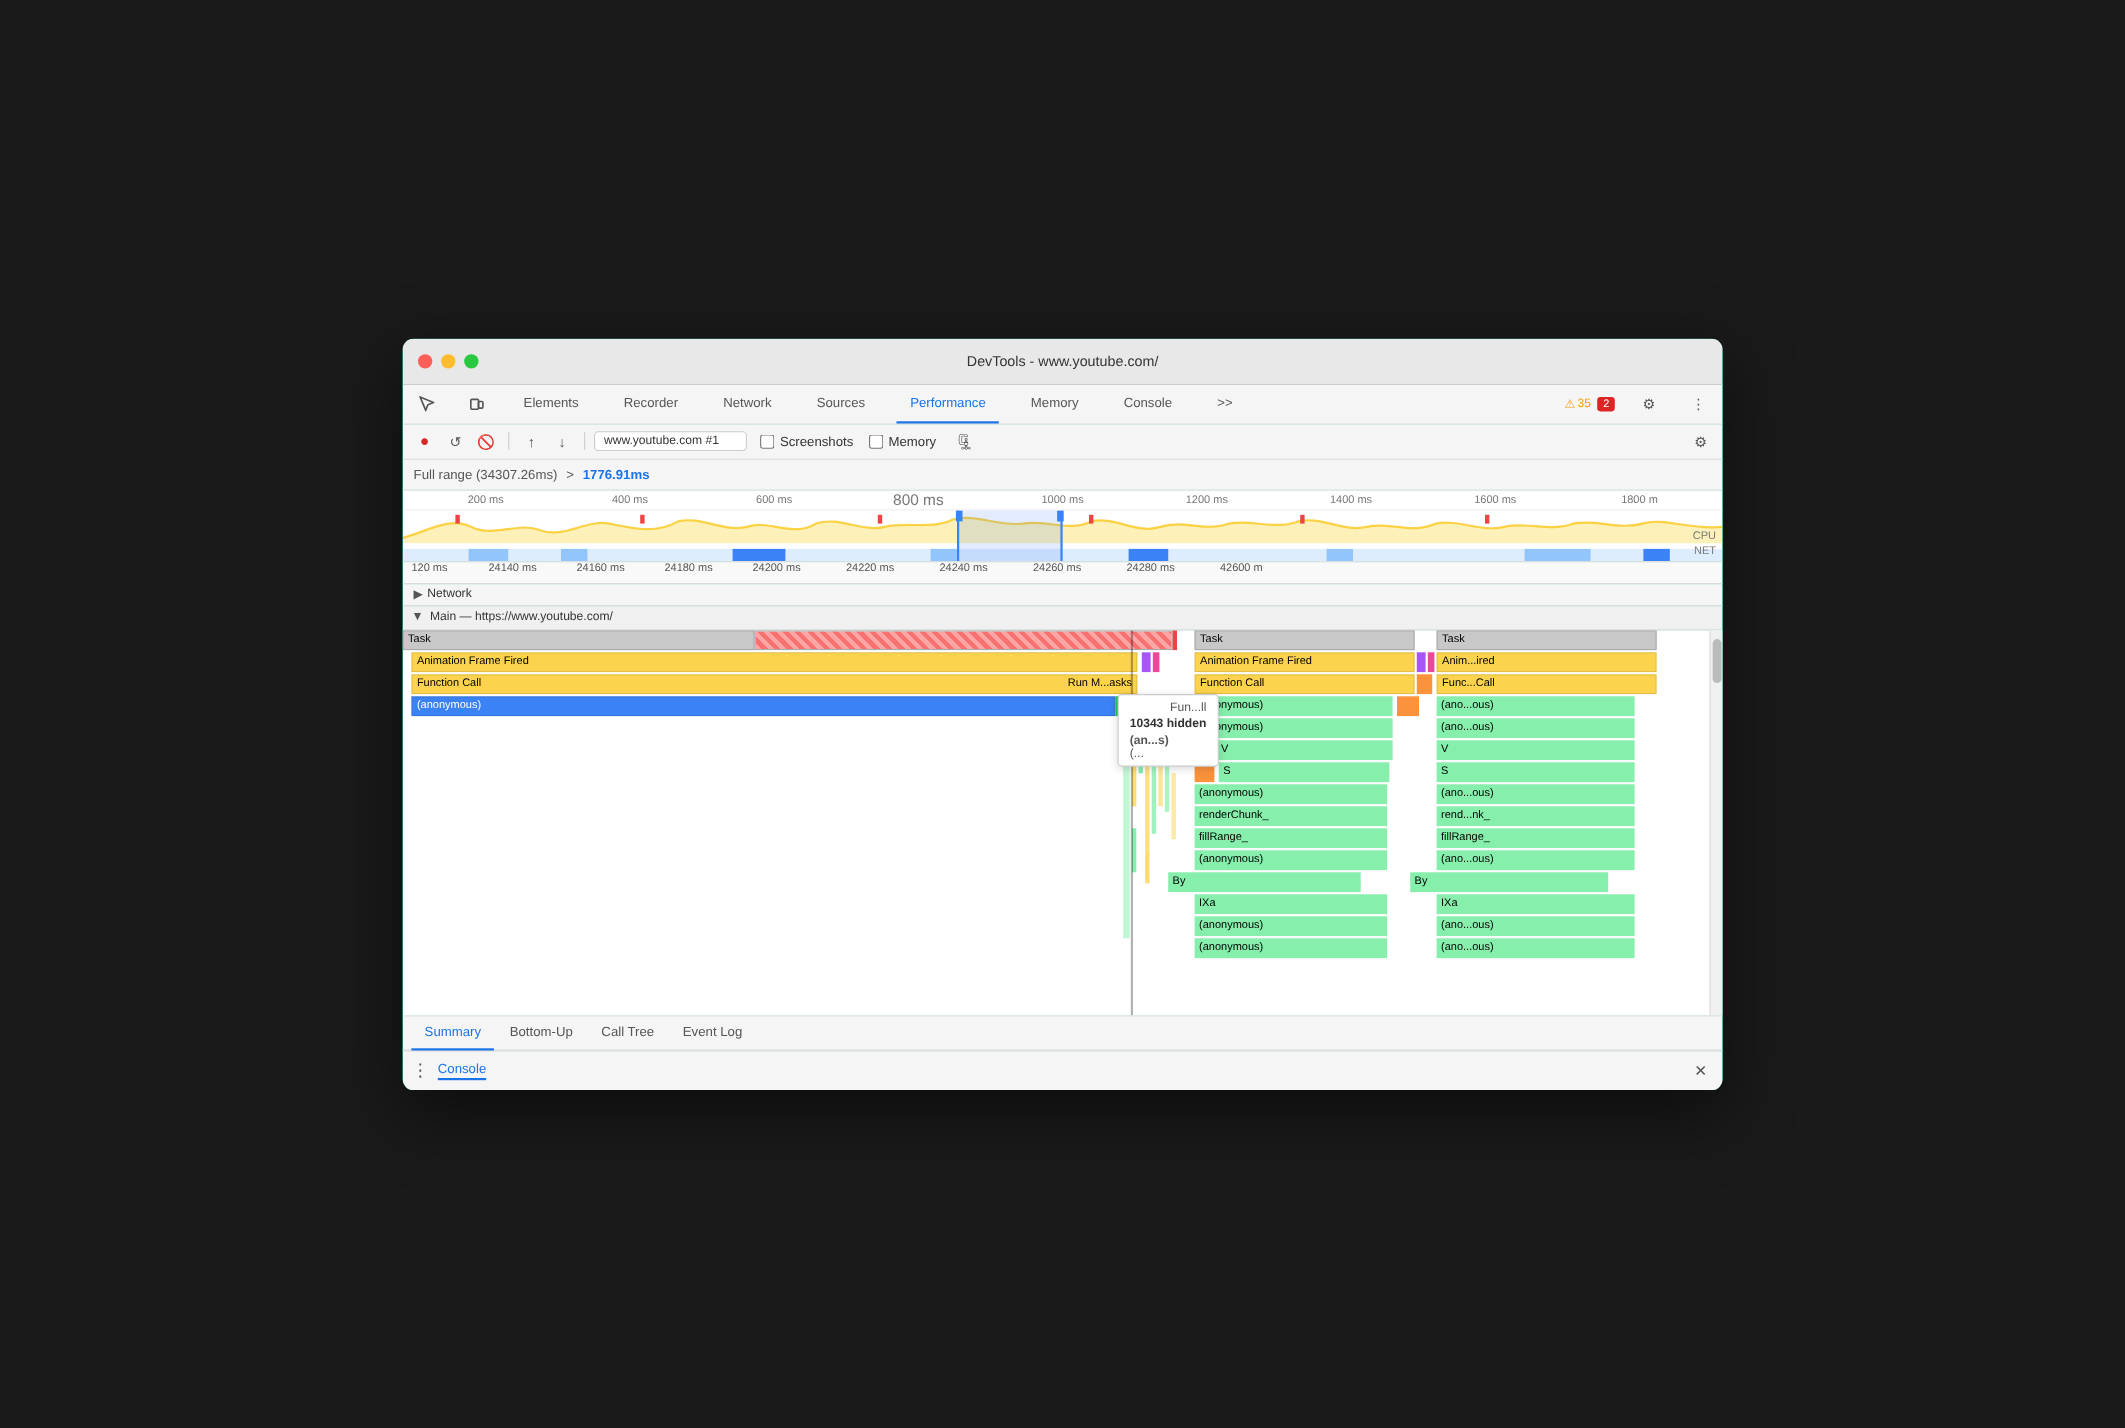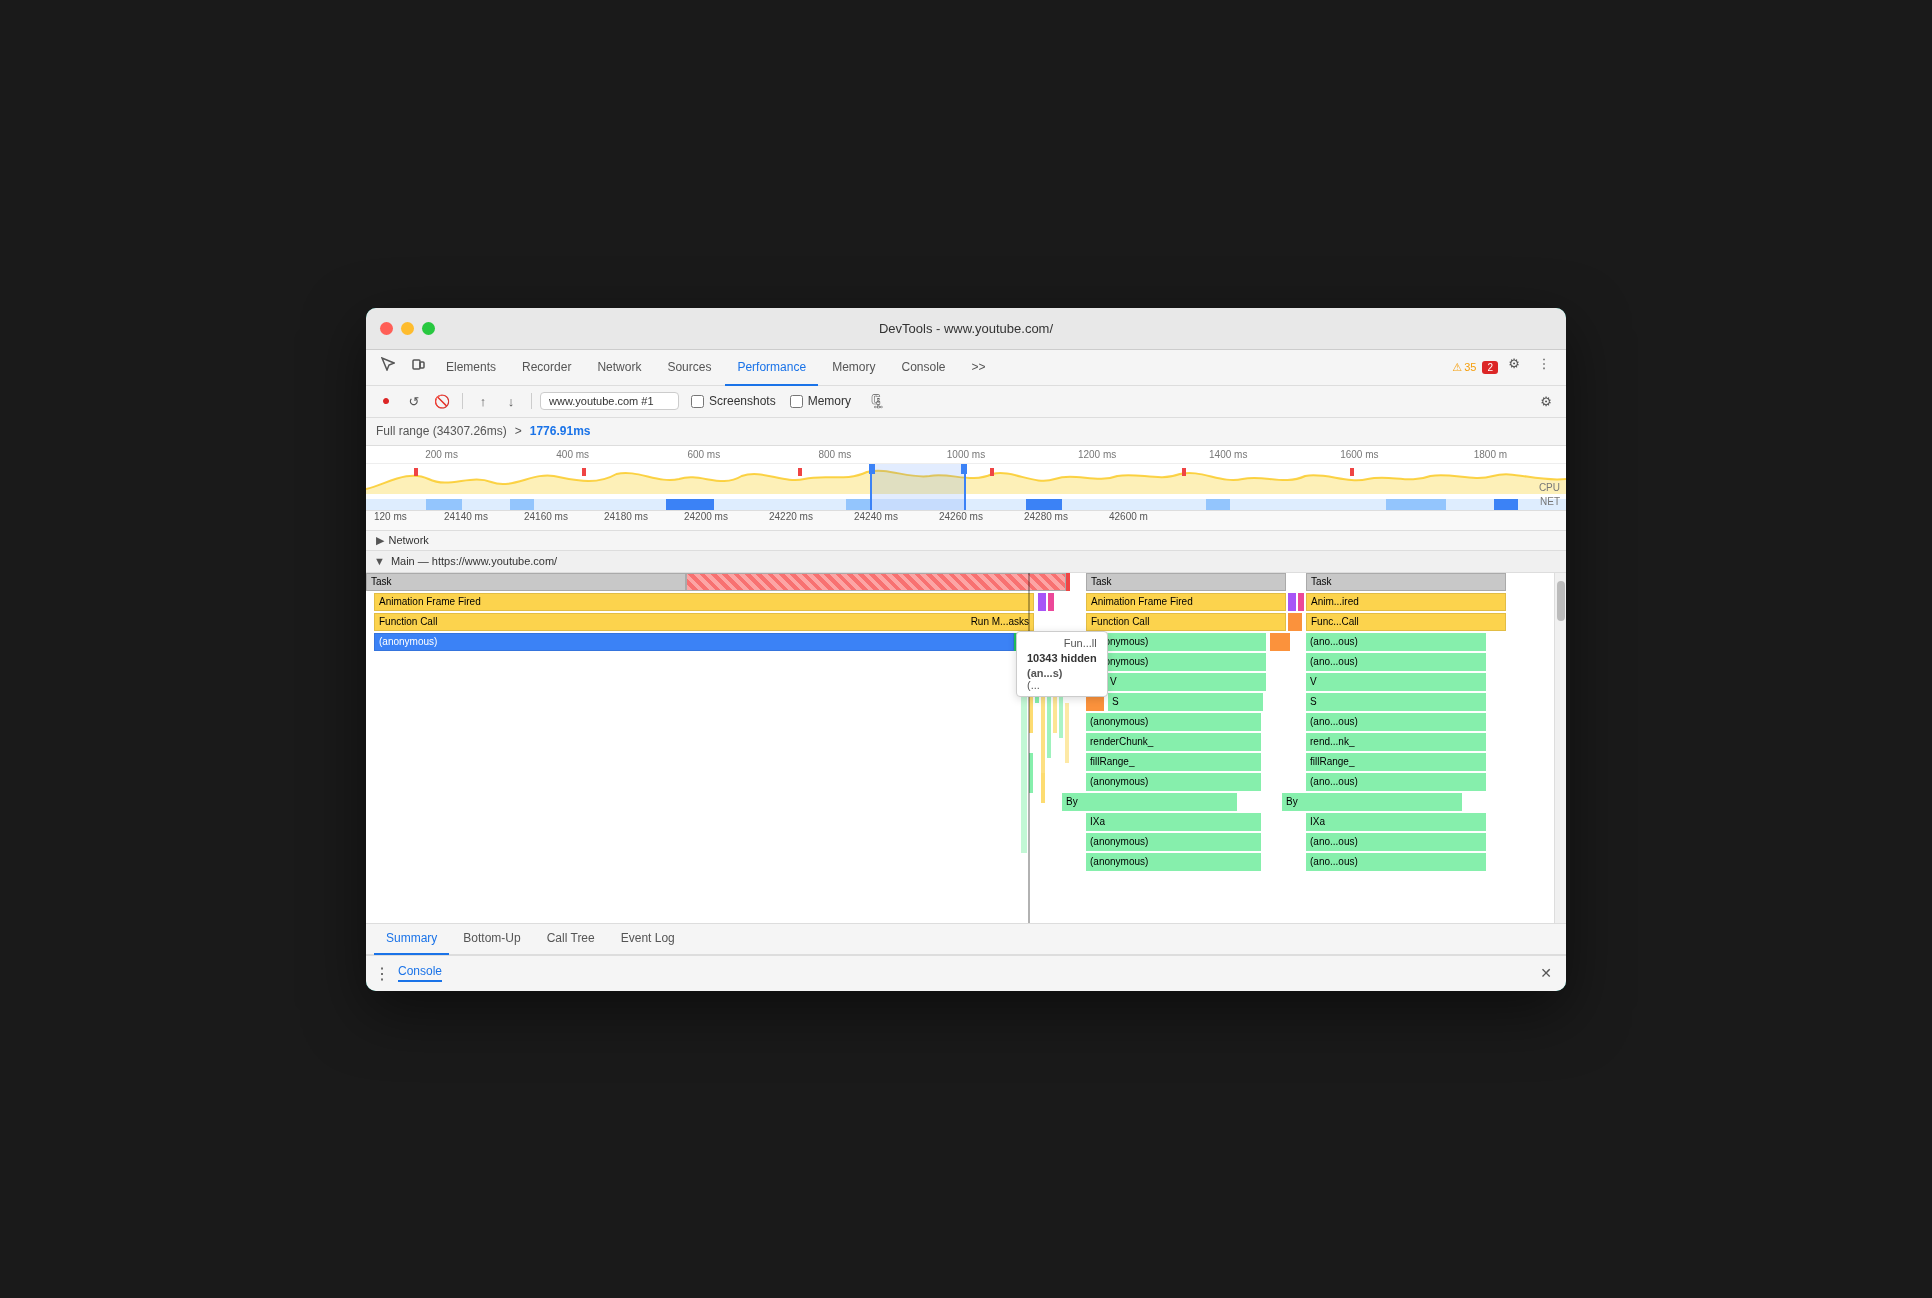--- a/index.html
+++ b/index.html
@@ -37,23 +37,24 @@
     .btn-close { width: 13px; height: 13px; border-radius: 50%; background: #ff5f57; border: none; cursor: pointer; }
     .btn-min { width: 13px; height: 13px; border-radius: 50%; background: #febc2e; border: none; cursor: pointer; }
     .btn-max { width: 13px; height: 13px; border-radius: 50%; background: #28c840; border: none; cursor: pointer; }
     .titlebar-title { font-size: 13px; font-weight: 500; color: #333; }
 
     
     .devtools-nav {
       background: #f5f5f5;
       border-bottom: 1px solid #ddd;
       display: flex;
+      align-items: center;
       padding: 0 8px;
       height: 36px;
-      gap: 2px;
+      gap: 17px;
     }
     .nav-icon-btn {
       width: 28px; height: 28px;
       display: flex; align-items: center; justify-content: center;
       cursor: pointer; border-radius: 4px; color: #555; font-size: 13px;
       background: none; border: none;
     }
     .nav-tab {
       padding: 0 12px; height: 36px;
       display: flex; align-items: center;
@@ -318,21 +319,21 @@
     <span class="range-arrow">&gt;</span>
     <span class="range-selected">1776.91ms</span>
   </div>
 
   <div class="timeline-overview">
 
     <div class="timeline-ruler-top">
       <div class="ruler-mark" style="font-size:10px;color:#777;">200 ms</div>
       <div class="ruler-mark" style="font-size:10px;color:#777;">400 ms</div>
       <div class="ruler-mark" style="font-size:10px;color:#777;">600 ms</div>
-      <div class="ruler-mark" style="font-size:10px;color:#777;">800 ms</div>
+      <div class="ruler-mark" style="font-size:14px;color:#777;">800 ms</div>
       <div class="ruler-mark" style="font-size:10px;color:#777;">1000 ms</div>
       <div class="ruler-mark" style="font-size:10px;color:#777;">1200 ms</div>
       <div class="ruler-mark" style="font-size:10px;color:#777;">1400 ms</div>
       <div class="ruler-mark" style="font-size:10px;color:#777;">1600 ms</div>
       <div class="ruler-mark" style="font-size:10px;color:#777;">1800 m</div>
     </div>
 
     <div style="position:relative; height:47px; overflow:hidden;">
 
       <svg width="100%" height="30" style="position:absolute;top:0;" viewBox="0 0 1150 30" preserveAspectRatio="none">

